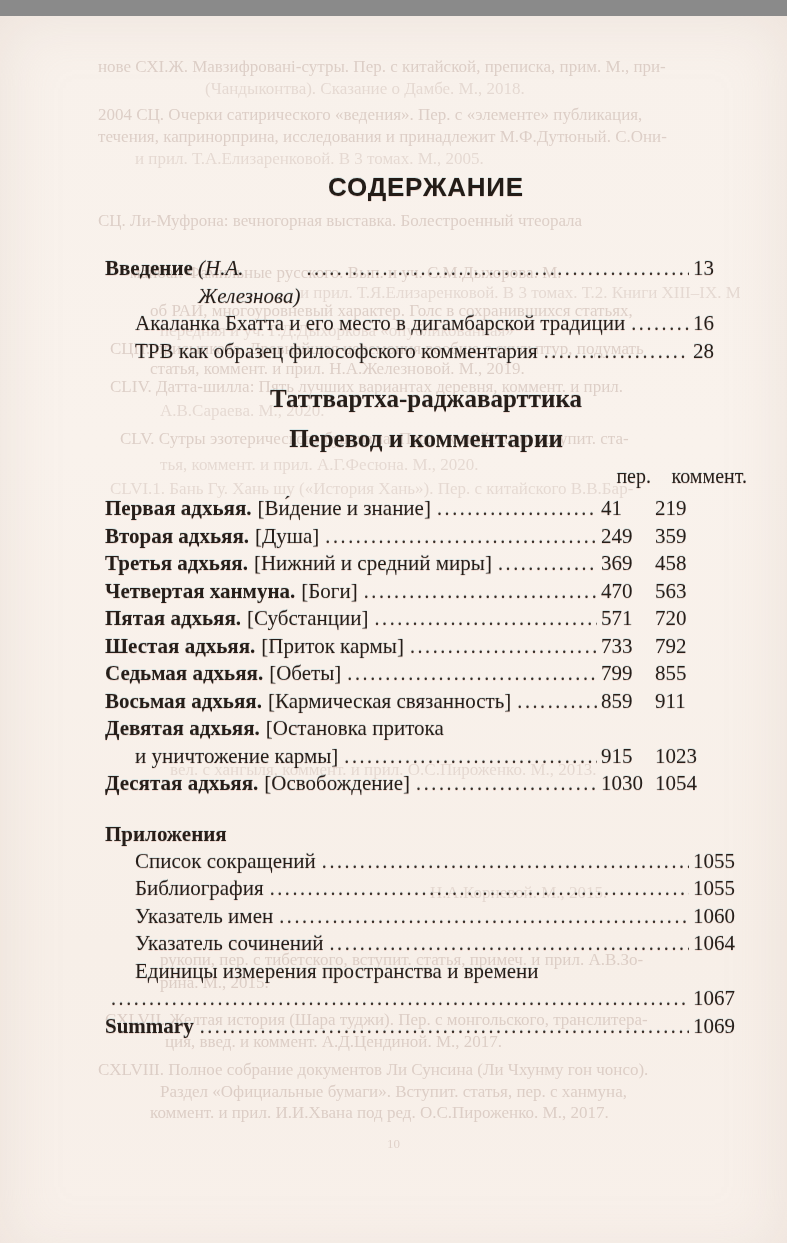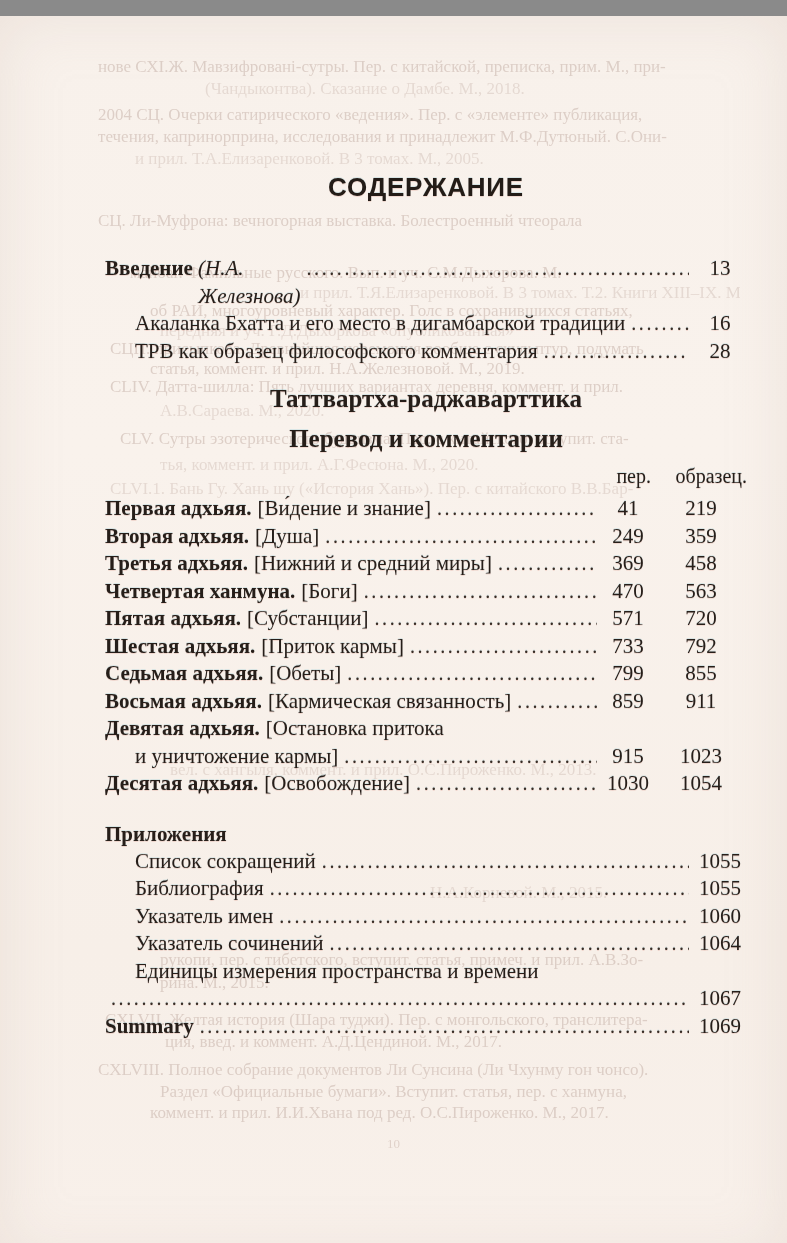--- a/index.html
+++ b/index.html
@@ -28,21 +28,21 @@
   .row{display:flex;align-items:baseline;font-size:21px;line-height:27.5px;}
   .intro .row{line-height:27.5px;}
   .b{font-weight:bold;}
   .it{font-style:italic;}
   .nm{font-weight:bold;margin-right:6px;white-space:nowrap;}
   .tt{white-space:nowrap;}
   .ind1{padding-left:30px;}
   .ind2{padding-left:55px;}
   .leader{flex:1 1 auto;overflow:hidden;white-space:nowrap;margin:0 4px 0 6px;color:#382d26;}
   .leader::after{content:"..................................................................................................................................";letter-spacing:2.6px;font-size:20px;}
-  .num{flex:0 0 auto;text-align:center;white-space:nowrap;}
+  .num{flex:0 0 auto;text-align:left;white-space:nowrap;}
   .per{width:54px;}
   .kom{width:92px;}
   .pn1{width:54px;}
   .sec-head{margin-top:14px;text-align:center;font-weight:bold;font-size:25px;line-height:40px;}
   .colhead{display:flex;justify-content:flex-end;font-size:20px;line-height:30px;margin:2px 0 4px 0;}
   .colhead .per-h{width:54px;text-align:right;}
   .colhead .kom-h{width:96px;text-align:right;}
   .appendix{margin-top:22px;}
   .app-head{font-weight:bold;font-size:21px;line-height:28px;}
   .folio{position:absolute;left:0;right:0;top:1120px;text-align:center;z-index:1;
@@ -102,21 +102,21 @@
         <span class="leader"></span>
         <span class="num pn1">28</span>
       </div>
     </div>
 
     <div class="sec-head">Таттвартха-раджаварттика</div>
     <div class="sec-head" style="margin-top:0;">Перевод и комментарии</div>
 
     <div class="colhead">
       <span class="per-h">пер.</span>
-      <span class="kom-h">образец.</span>
+      <span class="kom-h">коммент.</span>
     </div>
 
     <div class="chapters">
       <div class="row">
         <span class="nm">Первая адхьяя.</span>
           <span class="tt">[Ви́дение и знание]</span>
         <span class="leader"></span>
         <span class="num per">41</span>
         <span class="num kom">219</span>
       </div>

